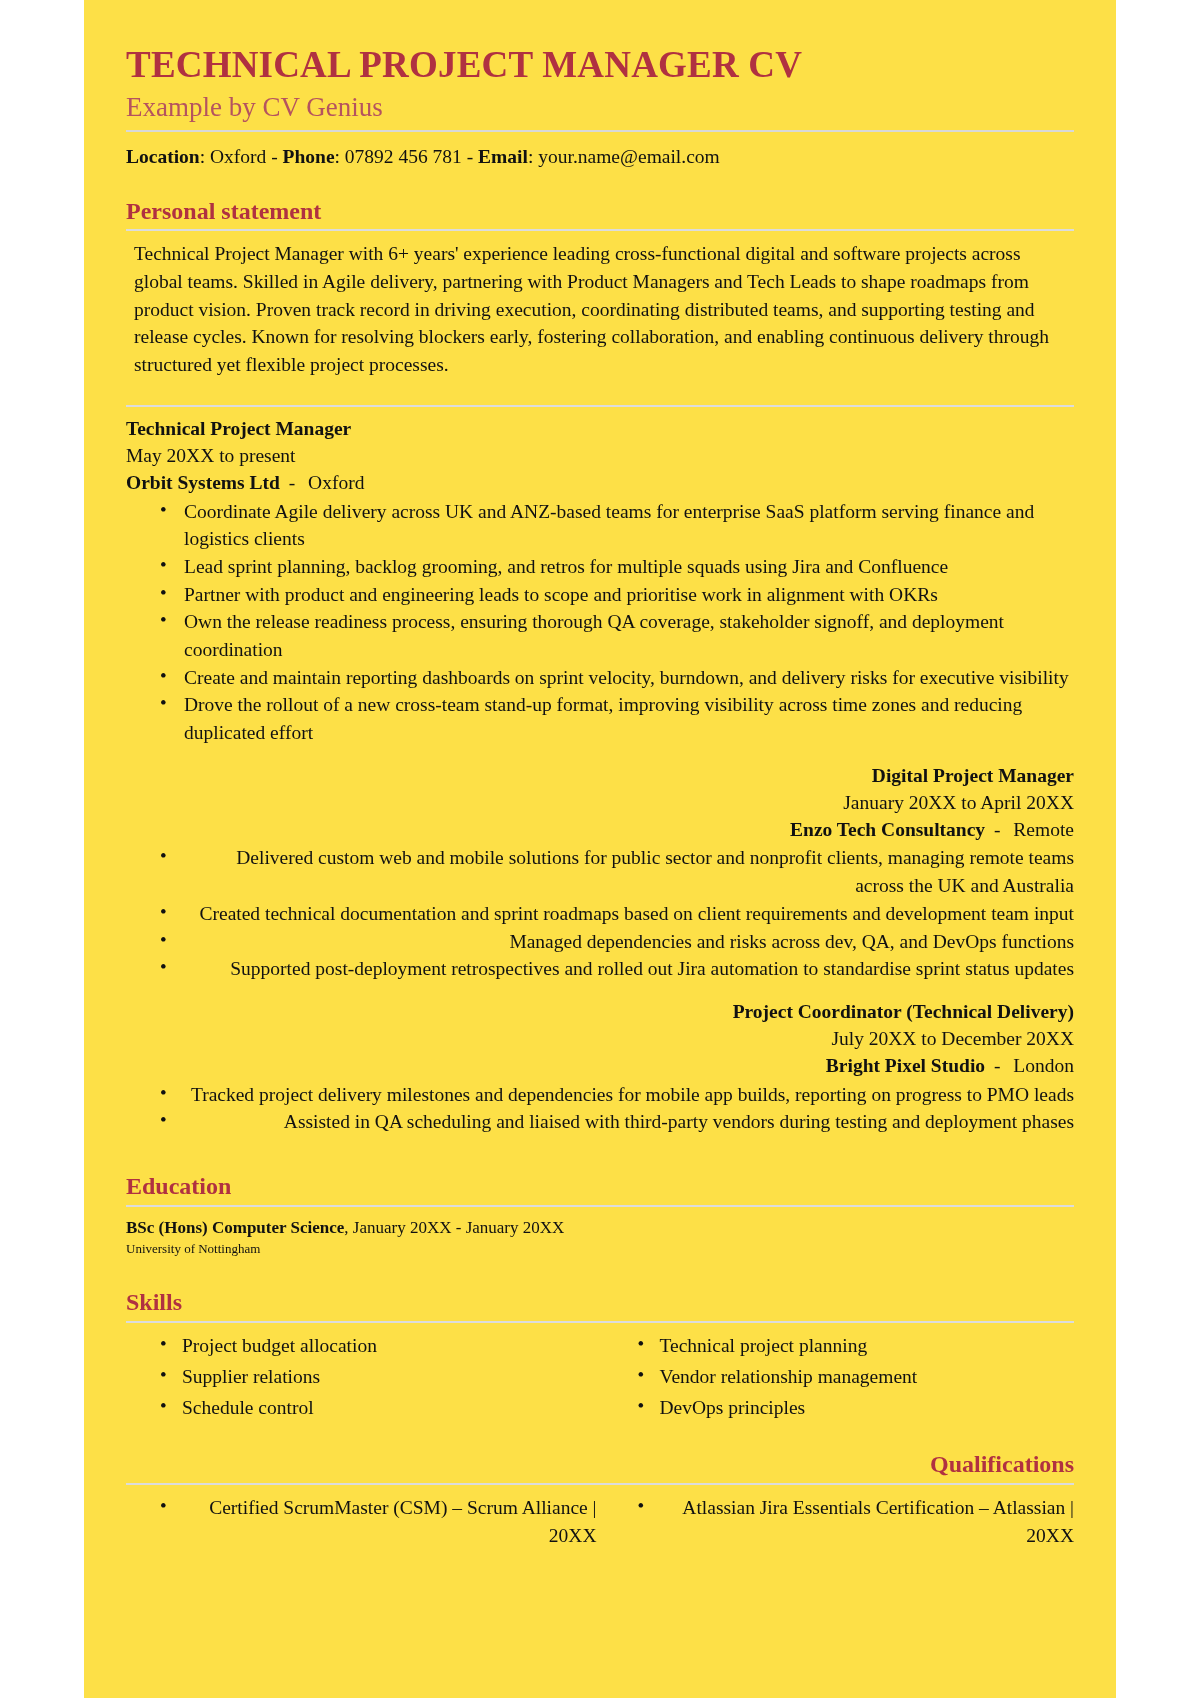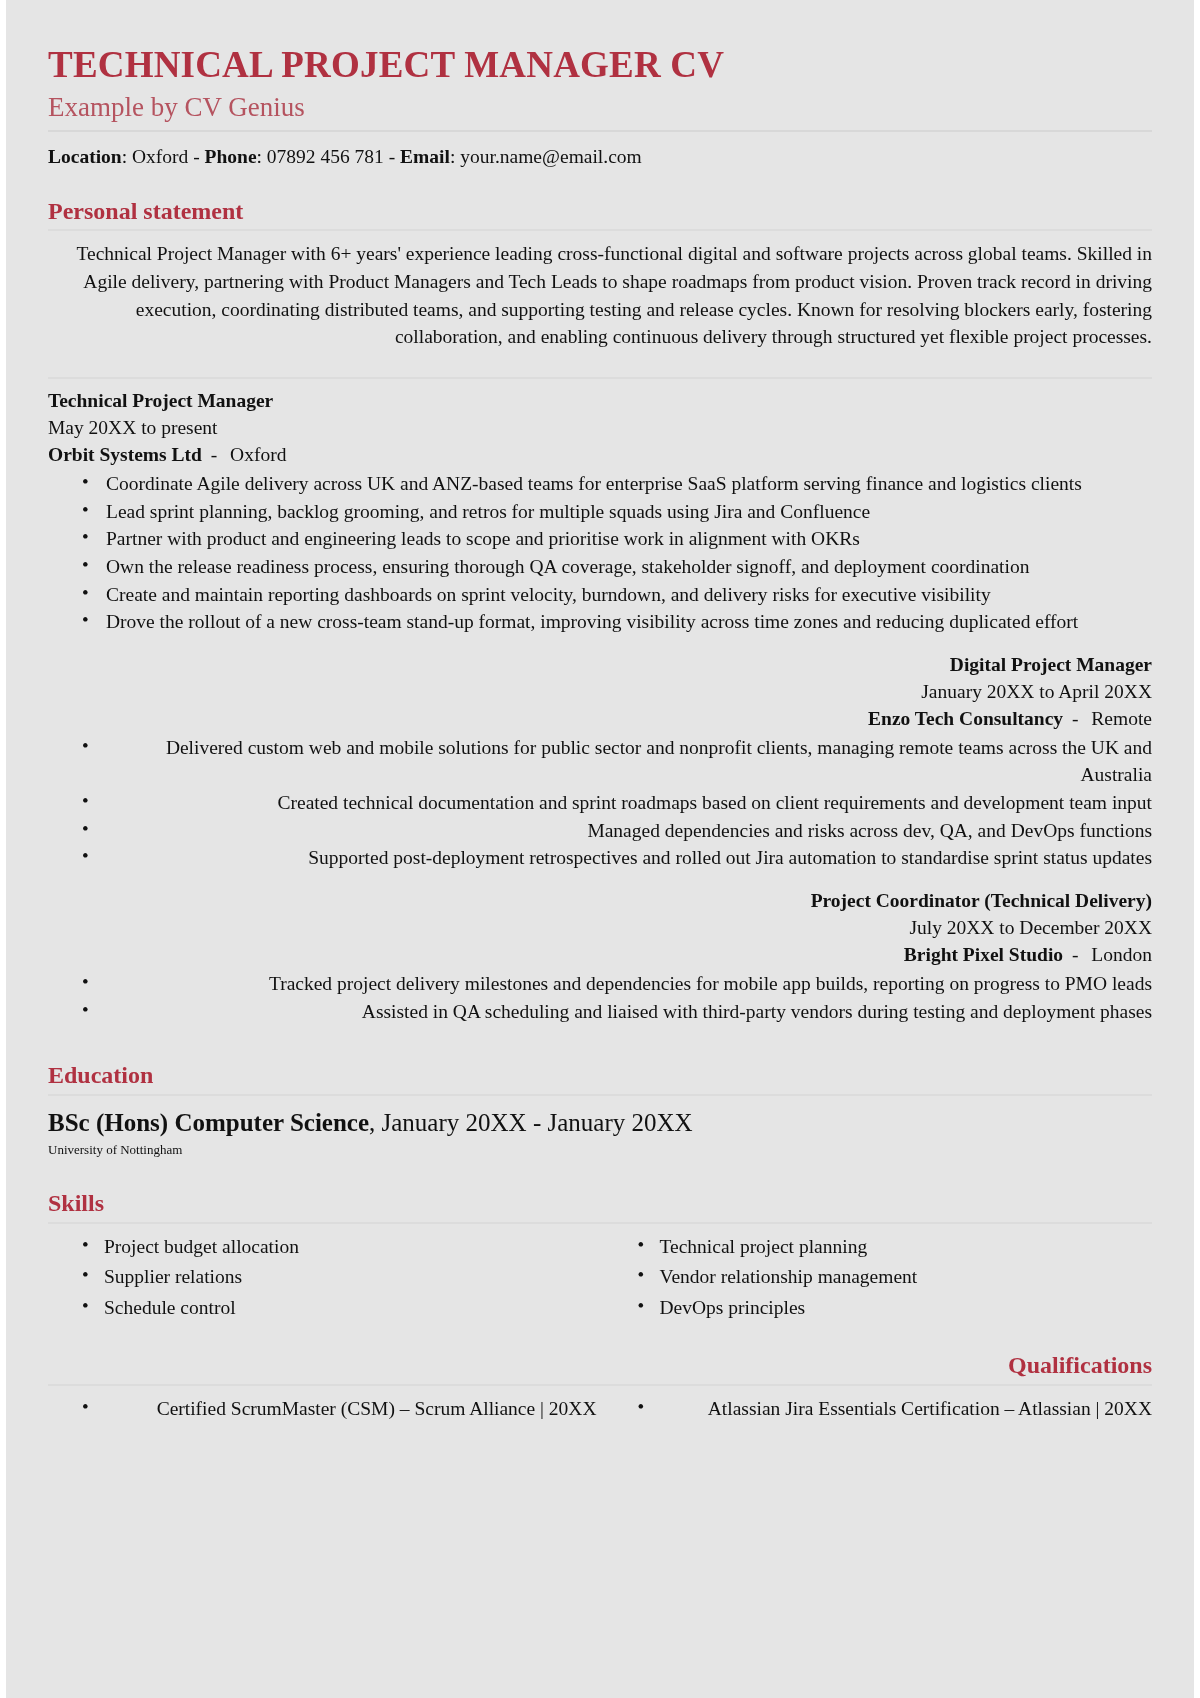--- a/index.html
+++ b/index.html
@@ -7,24 +7,24 @@
     margin: 0;
     padding: 0;
     background: #ffffff;
   }
   body {
     font-family: "Liberation Serif", "DejaVu Serif", serif;
     color: #111111;
   }
   .page {
     position: relative;
-    width: 1188px;
+    width: 1032px;
     min-height: 1698px;
     margin: 0 auto;
-    background: #e5e5e5;
+    background: #fde047;
     box-sizing: border-box;
     padding: 38px 42px 20px 42px;
   }
 
   
   .cv-title {
     font-size: 37px;
     font-weight: bold;
     color: #b03141;
     letter-spacing: 0.2px;
@@ -64,22 +64,22 @@
     font-size: 24px;
     font-weight: bold;
     color: #b03141;
     line-height: 1.2;
     margin: 0 0 4px 0;
   }
 
   .para {
     font-size: 19.5px;
     line-height: 1.42;
-    margin: 0;
-    text-align: right;
+    margin: 8px;
+    text-align: left;
     color: #111;
   }
 
   
   .job { margin-top: 0; }
   .job + .job { margin-top: 16px; text-align: right; }
   .job-title {
     font-size: 19.5px;
     font-weight: bold;
     line-height: 1.38;
@@ -113,21 +113,21 @@
     content: "\2022";
     position: absolute;
     left: -22px;
     top: -1px;
     font-size: 19px;
     color: #111;
   }
 
   
   .edu-line {
-    font-size: 25px;
+    font-size: 17px;
     line-height: 1.42;
   }
   .edu-line .degree { font-weight: bold; }
   .edu-school {
     font-size: 13px;
     line-height: 1.42;
   }
 
   
   .two-col {

